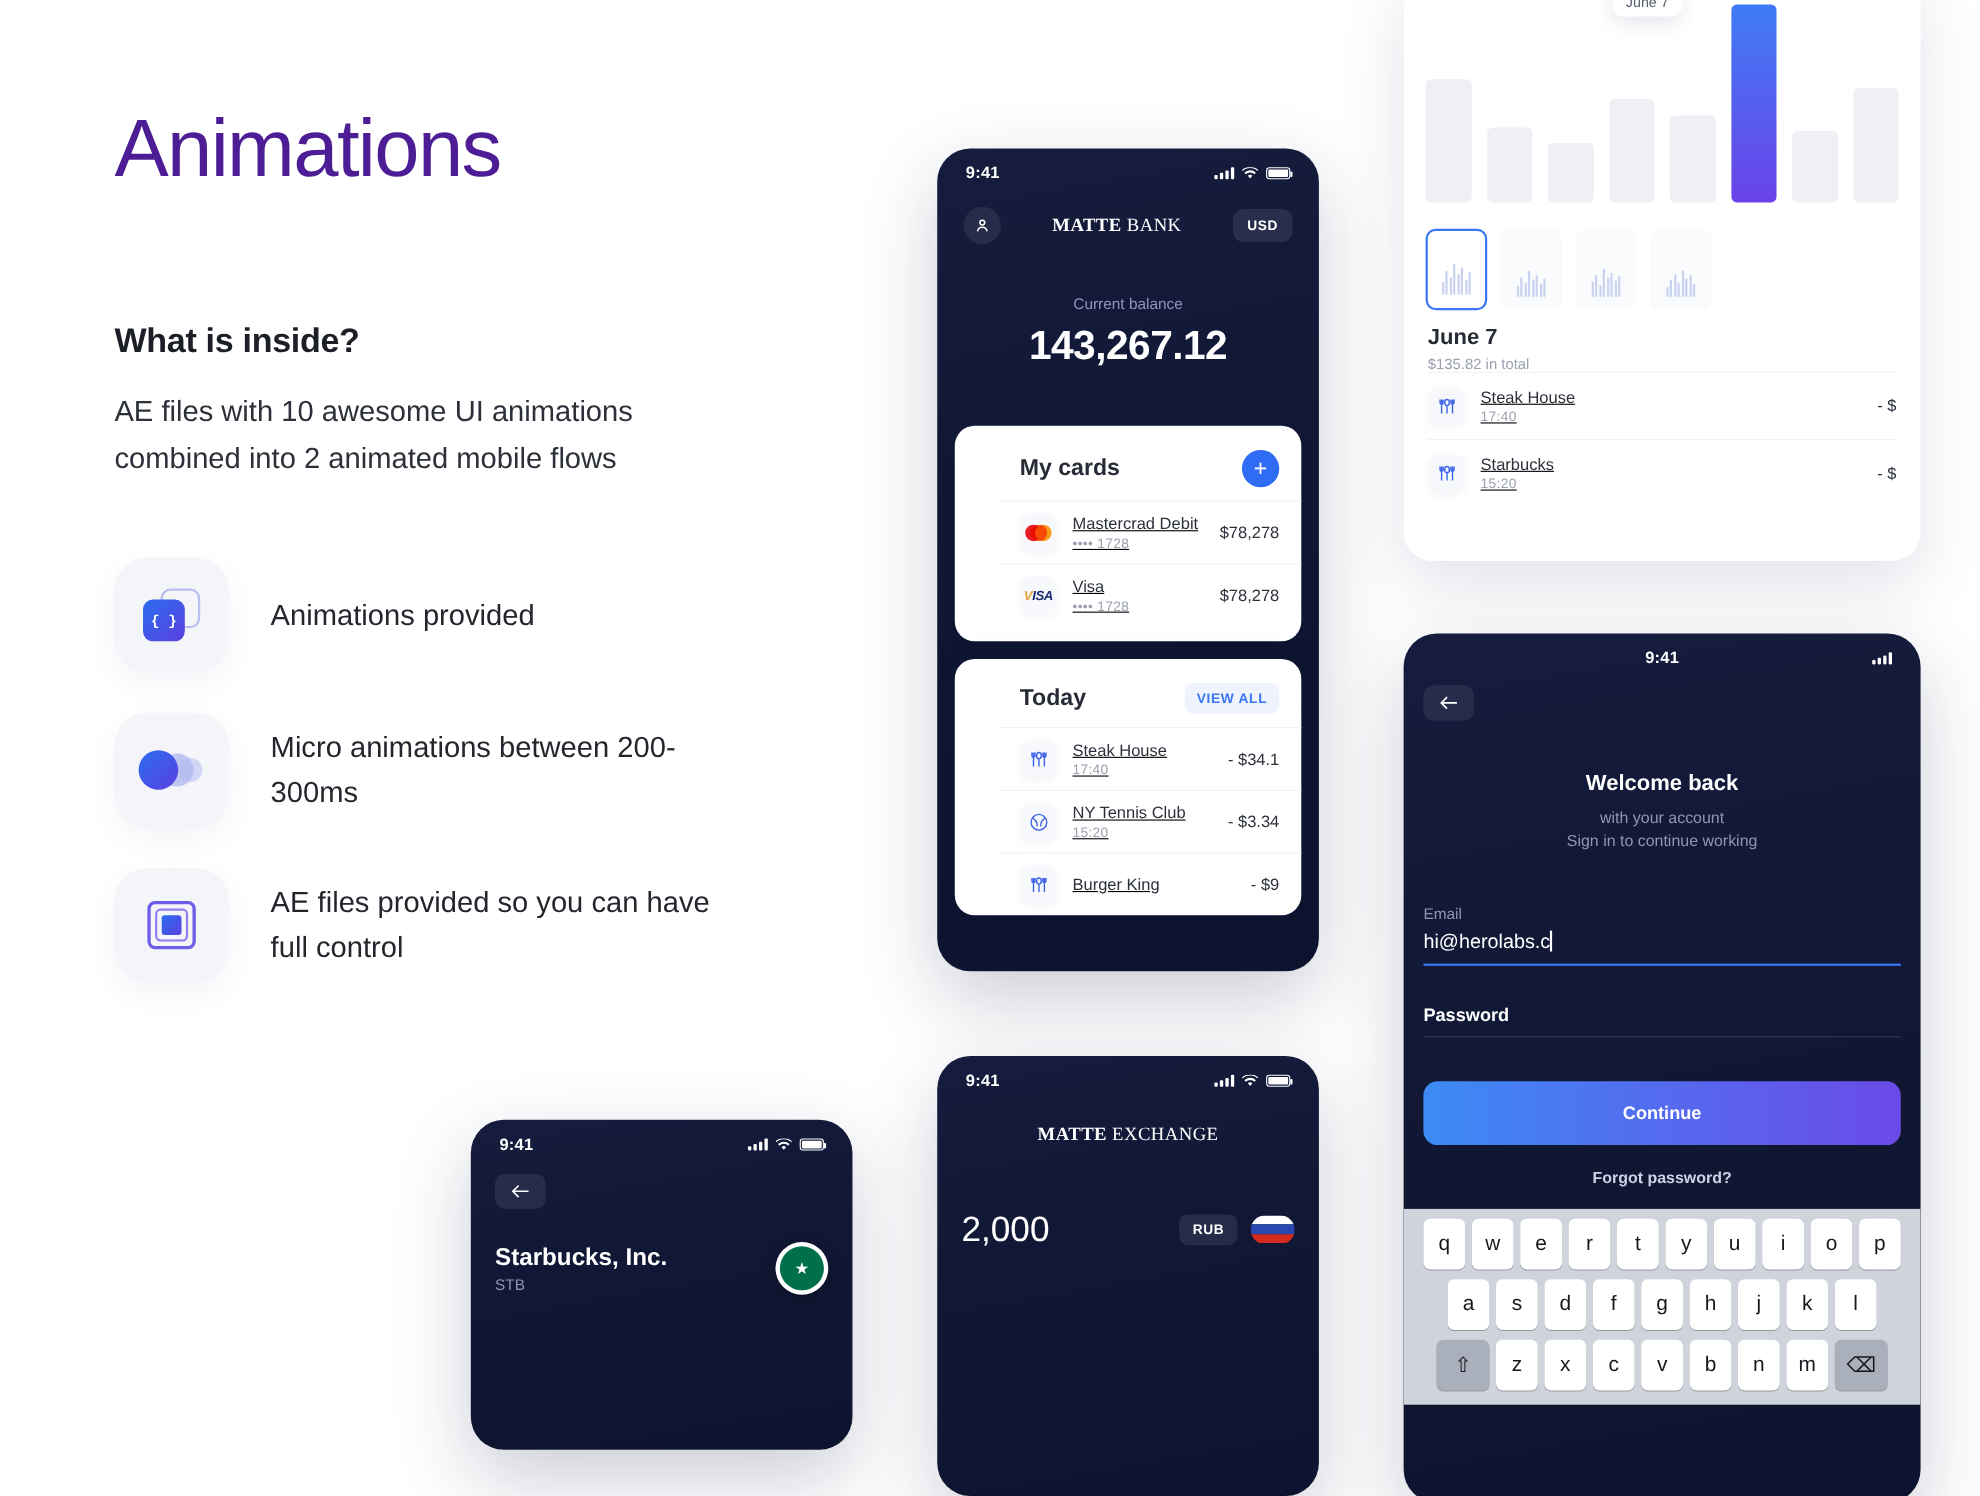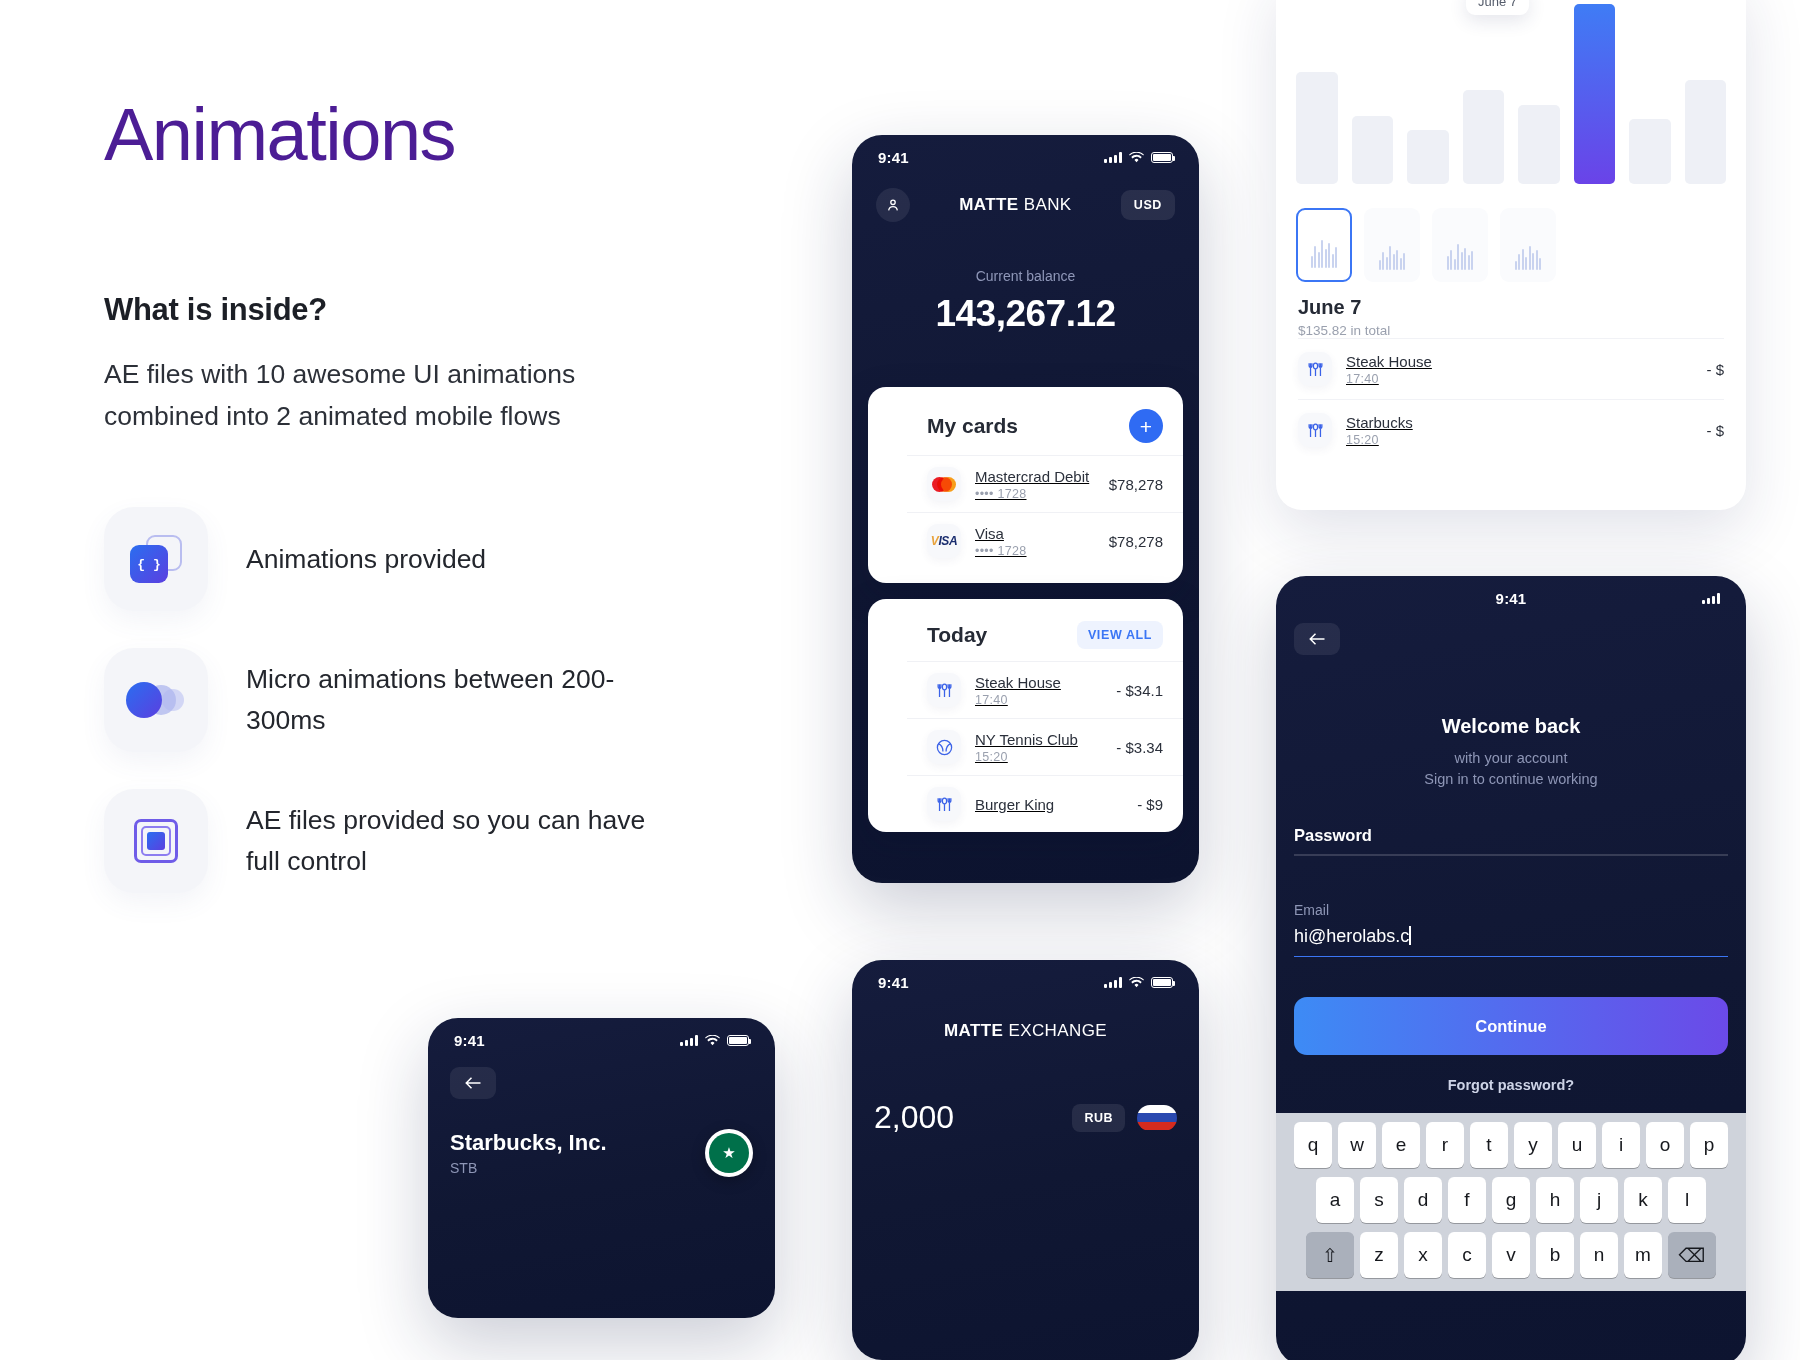--- a/index.html
+++ b/index.html
@@ -89,21 +89,21 @@
   .batt::after{content:""; position:absolute; left:1.4px; top:1.4px; bottom:1.4px; right:1.4px; background:#fff; border-radius:1px;}
   .batt::before{content:""; position:absolute; right:-3.4px; top:3px; width:2px; height:5px; background:#fff; border-radius:0 1px 1px 0;}
 
   
   #phone-bank { left:852px; top:135px; width:347px; height:748px; }
   .bank-nav { display:flex; align-items:center; justify-content:space-between; padding: 22px 24px 0 24px; }
   .avatar-btn {
     width:34px; height:34px; border-radius:50%; background:rgba(255,255,255,.08);
     display:flex; align-items:center; justify-content:center;
   }
-  .bank-brand { color:#fff; font-size:17px; letter-spacing:.4px; }
+  .bank-brand { color:#fff; font-size:17px; letter-spacing:.4px;font-family:Liberation Serif, serif; }
   .bank-brand b { font-weight:700; }
   .bank-brand span { font-weight:400; }
   .usd-chip {
     background:rgba(255,255,255,.09); color:#fff; font-size:12.5px; font-weight:700;
     padding:8px 13px; border-radius:9px; letter-spacing:.6px;
   }
   .bal-label { text-align:center; color:#8f97b8; font-size:14px; margin-top:46px; }
   .bal-value { text-align:center; color:#fff; font-size:37px; font-weight:700; margin-top:9px; letter-spacing:-.5px; }
 
   .white-card {
@@ -169,21 +169,21 @@
   .stats-total { font-size:13.5px; color:#9aa0ae; margin-top:4px; }
   .srow { display:flex; align-items:center; padding:13px 0; border-top:1px solid #f1f2f6; }
   .srow:first-of-type { border-top:none; margin-top:10px; }
 
   
   #phone-login { left:1276px; top:576px; width:470px; height:790px; }
   .back-btn {
     width:46px; height:32px; border-radius:9px; background:rgba(255,255,255,.08);
     display:flex; align-items:center; justify-content:center; color:#fff; font-size:17px;
   }
-  .login-title { text-align:center; color:#fff; font-size:20px; font-weight:700; margin-top:60px; }
+  .login-title { text-align:center; color:#fff; font-size:20px; font-weight:700; margin-top:46px; }
   .login-sub { text-align:center; color:#8e96b6; font-size:14.5px; line-height:1.45; margin-top:10px; }
   .field-label { color:#8e96b6; font-size:14px; }
   .field-value { color:#fff; font-size:18px; margin-top:8px; }
   .caret { display:inline-block; width:1.5px; height:19px; background:#fff; vertical-align:-3px; }
   .field-line { height:1.5px; background:#3b76f5; margin-top:9px; }
   .field-line.dim { background:rgba(255,255,255,.16); }
   .cta {
     margin:0 18px; height:58px; border-radius:13px;
     background:linear-gradient(90deg,#3d8bf5 0%, #6b4ae8 100%);
     display:flex; align-items:center; justify-content:center;
@@ -498,29 +498,29 @@
         </svg>
       </div>
     </div>
 
     <div class="login-title">Welcome back</div>
     <div class="login-sub">
       <div>with your account</div>
       <div>Sign in to continue working</div>
     </div>
 
-    <div style="padding:0 18px; margin-top:36px;">
-      <div class="field-value" style="margin-top:0;font-weight:700;font-size:16.5px;">Password</div>
-      <div class="field-line dim"></div>
-    </div>
-
     <div style="padding:0 18px; margin-top:46px;">
       <div class="field-label">Email</div>
       <div class="field-value"><span>hi@herolabs.c</span><span class="caret"></span></div>
       <div class="field-line"></div>
+    </div>
+
+    <div style="padding:0 18px; margin-top:36px;">
+      <div class="field-value" style="margin-top:0;font-weight:700;font-size:16.5px;">Password</div>
+      <div class="field-line dim"></div>
     </div>
 
     <div class="cta" style="margin-top:40px;">Continue</div>
     <div class="forgot">Forgot password?</div>
 
     <div class="kb">
       <div class="kb-row">
         <div class="key">q</div>
         <div class="key">w</div>
         <div class="key">e</div>

